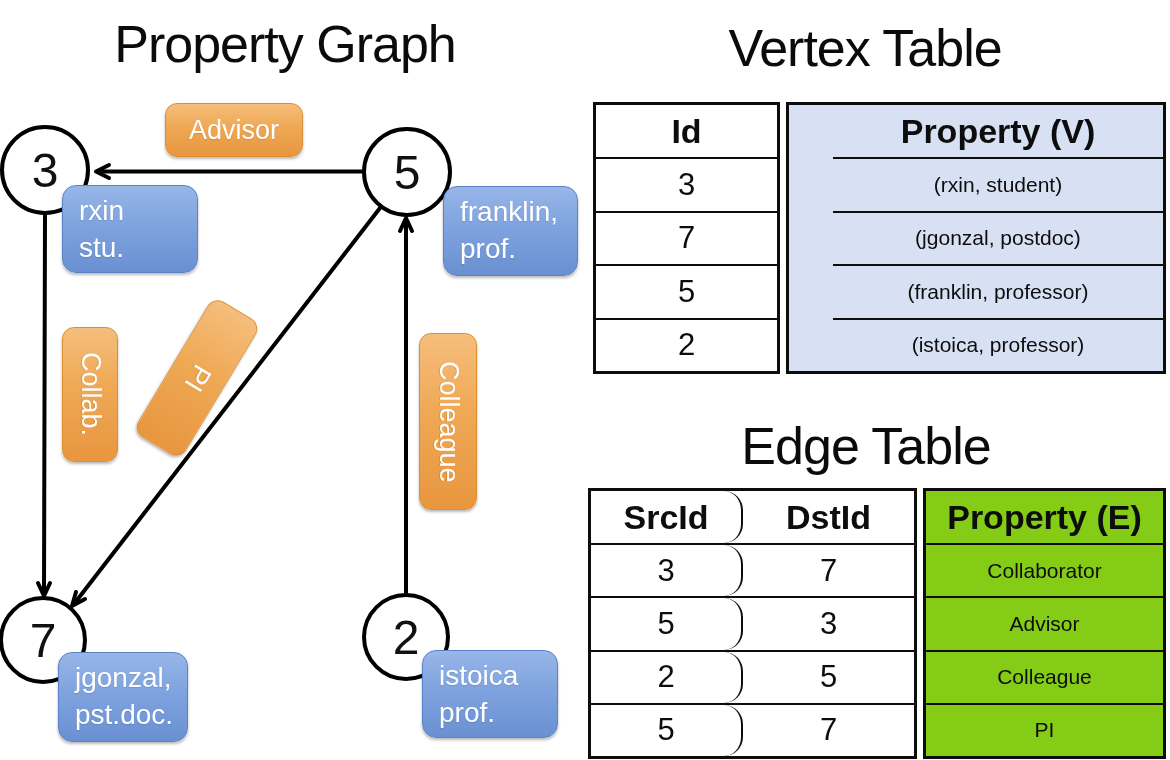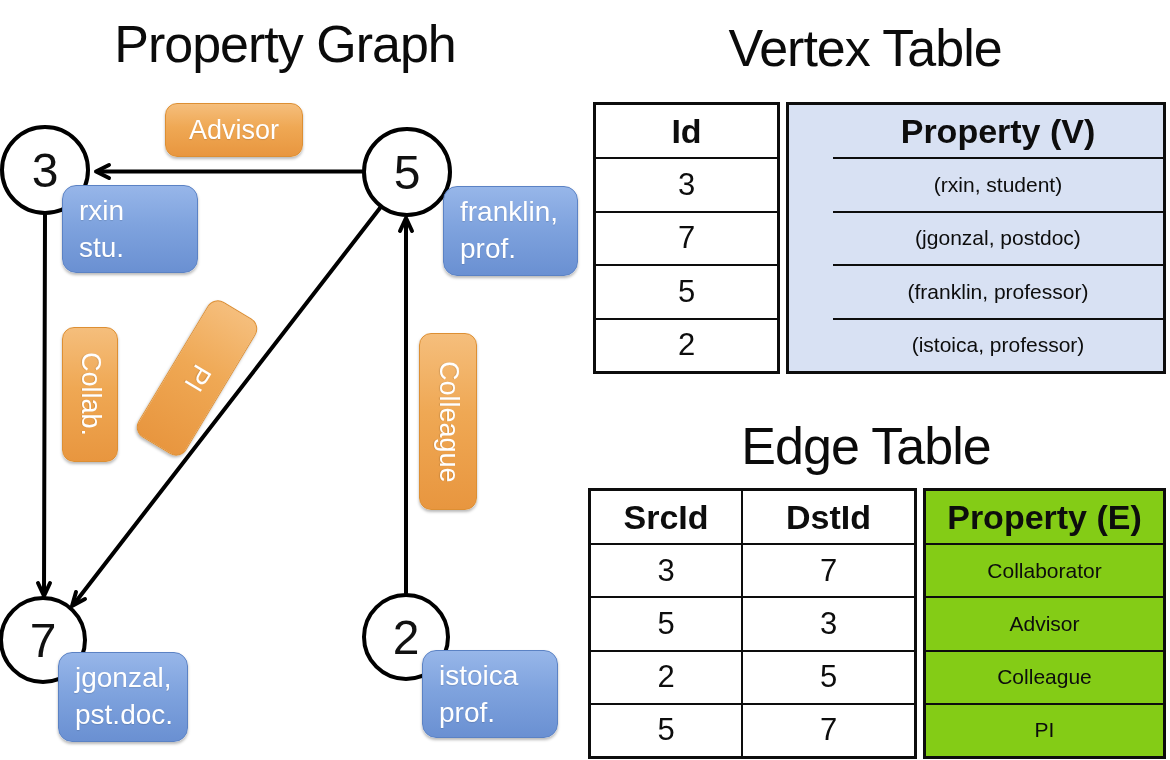--- a/index.html
+++ b/index.html
@@ -56,21 +56,21 @@
   }
   .tbox .cell + .cell,.tbox .erow + .erow{border-top:2.5px solid #0d0d0d;}
   .tbox .hdr{font-weight:700;font-size:34px;}
   .tbox .num{font-size:31px;}
   .vt-left{left:593px;top:102px;width:187px;height:272px;background:#ffffff;}
   .vt-right{left:786px;top:102px;width:380px;height:272px;background:#D8E1F3;padding-left:44px;}
   .et-left{left:588px;top:488px;width:329px;height:271px;background:#ffffff;}
   .et-right{left:923px;top:488px;width:243px;height:271px;background:#84cc16;}
   .erow{display:flex;}
   .erow .cell{flex:1;}
-  .erow .cell.src{flex:0 0 150px;border-right:2.5px solid #0d0d0d;}
+  .erow .cell.src{flex:0 0 150px;border-right:2.5px solid #0d0d0d;border-radius:19px;}
   .erow .cell + .cell{border-top:none;}
   .title-graph{left:85px;top:14px;width:400px;}
   .title-vertex{left:665px;top:18px;width:400px;}
   .title-edge{left:666px;top:403px;width:400px;margin-top:13px;}
 </style>
 </head>
 <body>
 
 <div class="stage">
 

